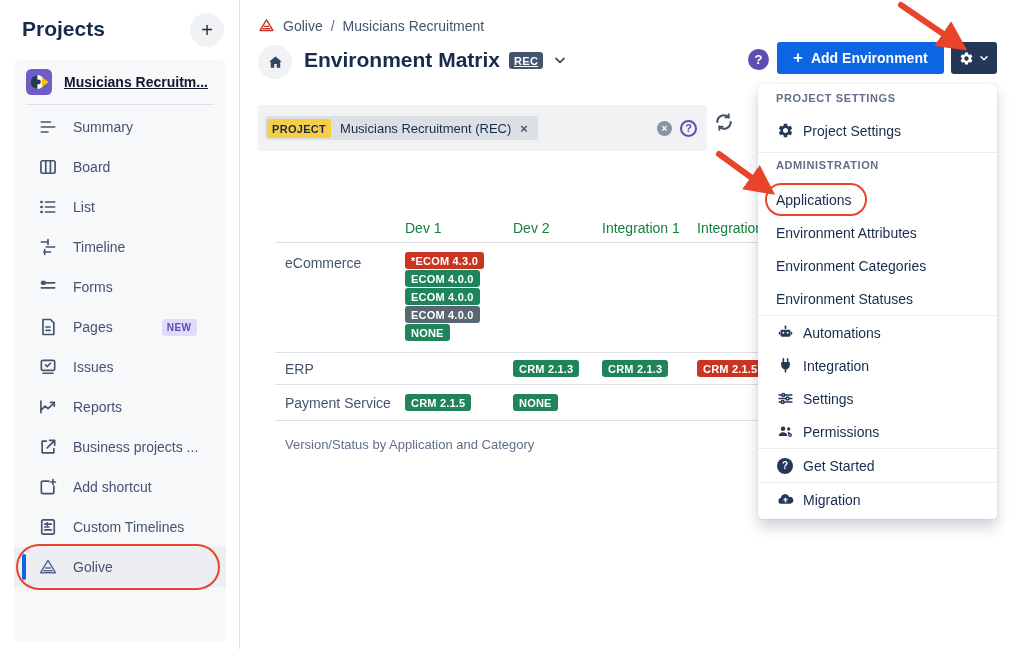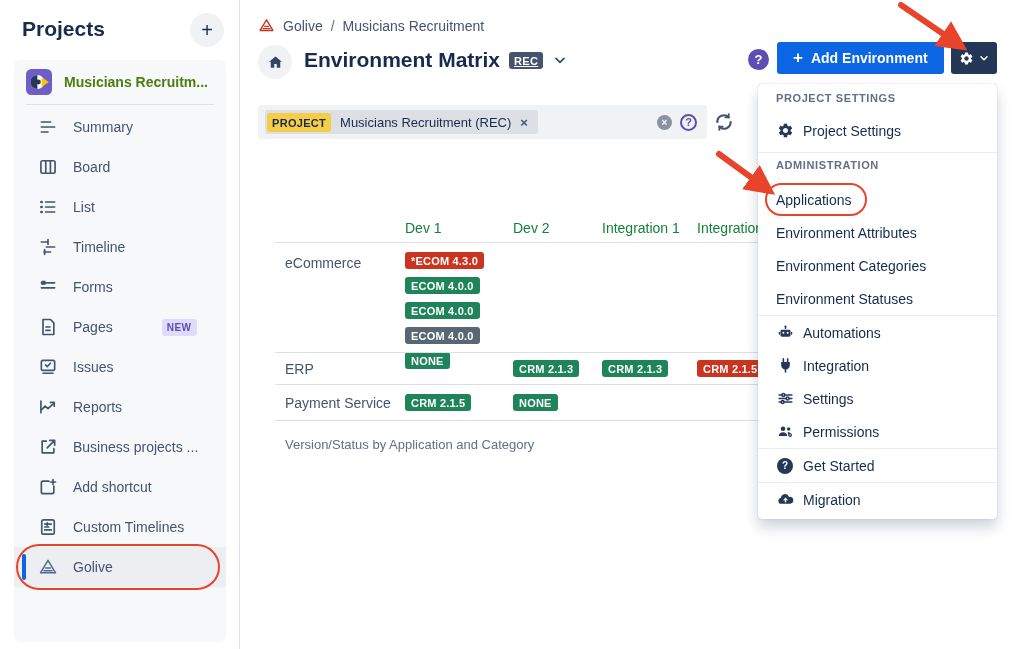--- a/index.html
+++ b/index.html
@@ -10,21 +10,21 @@
   }
   .abs { position:absolute; }
 
   
   .sidebar { position:absolute; left:0; top:0; width:240px; height:649px; background:#fff; border-right:1px solid #DCDFE4; }
   .sidebar-title { position:absolute; left:22px; top:17px; font-size:21px; font-weight:bold; color:#172B4D; }
   .add-project-btn { position:absolute; left:190px; top:13px; width:34px; height:34px; border-radius:50%; background:#F1F2F4; border:none; font-size:20px; color:#172B4D; line-height:34px; text-align:center; cursor:pointer; }
   .menu-card { position:absolute; left:14px; top:60px; width:212px; height:582px; background:#F7F8F9; border-radius:6px; }
   .project-row { display:flex; align-items:center; gap:12px; height:44px; padding:0 12px; }
   .project-avatar { width:26px; height:26px; flex:0 0 26px; }
-  .project-name { font-size:14px; font-weight:bold; color:#4d7c0f; white-space:nowrap; overflow:hidden; }
+  .project-name { font-size:14px; font-weight:bold; color:#0f172a; white-space:nowrap; overflow:hidden;text-decoration:underline; }
   .menu-divider { height:1px; background:#DCDFE4; margin:0 12px 2px 12px; }
   .side-item { position:relative; display:flex; align-items:center; gap:15px; height:40px; padding:0 12px 0 24px; font-size:14px; color:#44546F; cursor:pointer; }
   .side-item .icn { width:20px; height:20px; flex:0 0 20px; display:flex; align-items:center; justify-content:center; }
   .side-item svg { width:20px; height:20px; }
   .side-item.active { background:#EDEEF2; }
   .blue-bar { position:absolute; left:8px; top:7px; bottom:7px; width:4px; border-radius:2px; background:#0C66E4; }
   .new-badge { margin-left:34px; background:#E0DBFB; color:#5E4DB2; font-size:10px; font-weight:bold; letter-spacing:.5px; padding:3px 5px; border-radius:3px; }
   .golive-oval { position:absolute; left:2px; top:-3px; width:204px; height:46px; border:2.5px solid #E8442C; border-radius:24px; pointer-events:none; }
 
   
@@ -32,36 +32,36 @@
   .breadcrumb .sep { color:#626F86; }
   .home-circle { position:absolute; left:258px; top:45px; width:34px; height:34px; border-radius:50%; background:#F1F2F4; display:flex; align-items:center; justify-content:center; }
   .page-title { position:absolute; left:304px; top:48px; font-size:21px; font-weight:bold; color:#172B4D; display:flex; align-items:center; gap:9px; }
   .rec-badge { background:#44546F; color:#fff; font-size:11px; font-weight:bold; padding:3px 5px 2px; border-radius:3px; letter-spacing:.3px;text-decoration:underline; }
   .help-circle { position:absolute; left:748px; top:49px; width:21px; height:21px; border-radius:50%; background:#5E4DB2; color:#fff; font-size:13px; font-weight:bold; text-align:center; line-height:21px; cursor:pointer; }
   .add-env-btn { position:absolute; left:777px; top:42px; height:32px; background:#0C66E4; border:none; border-radius:3px; color:#fff; font-size:14px; font-weight:bold; padding:0 16px; display:flex; align-items:center; gap:8px; cursor:pointer; font-family:inherit; }
   .add-env-btn .plus { font-size:17px; font-weight:bold; }
   .gear-btn { position:absolute; left:951px; top:42px; width:46px; height:32px; background:#243757; border:none; border-radius:3px; display:flex; align-items:center; justify-content:center; gap:4px; cursor:pointer; }
 
   
-  .filter-bar { position:absolute; left:258px; top:105px; width:449px; height:34px; background:#F1F2F4; border-radius:4px; display:flex; align-items:center; padding:0 10px 0 7px; }
+  .filter-bar { position:absolute; left:258px; top:105px; width:449px; height:46px; background:#F1F2F4; border-radius:4px; display:flex; align-items:center; padding:0 10px 0 7px; }
   .filter-chip { display:flex; align-items:center; height:24px; background:#DCDFE4; border-radius:3px; padding-right:2px; }
   .chip-type { background:#F5CD47; color:#172B4D; font-size:11px; font-weight:bold; padding:4px 5px 3px; border-radius:3px; margin:2px; letter-spacing:.3px; }
   .chip-value { font-size:13px; color:#172B4D; padding:0 7px 0 7px; }
   .chip-x { font-size:13px; font-weight:bold; color:#44546F; padding:0 8px 0 2px; cursor:pointer; }
   .bar-icons { margin-left:auto; display:flex; align-items:center; gap:8px; }
   .clear-circle { width:15px; height:15px; border-radius:50%; background:#8993A4; color:#fff; font-size:10px; font-weight:bold; line-height:15px; text-align:center; cursor:pointer; }
   .q-circle { width:17px; height:17px; border-radius:50%; border:2px solid #5E4DB2; color:#5E4DB2; font-size:11px; font-weight:bold; line-height:13px; text-align:center; cursor:pointer; }
   .refresh-btn { position:absolute; left:714px; top:112px; width:20px; height:20px; cursor:pointer; }
 
   
   .col-head { position:absolute; top:220px; font-size:14px; color:#15803d; white-space:nowrap; }
   .row-label { position:absolute; font-size:14px; color:#44546F; white-space:nowrap; }
   .hr-line { position:absolute; left:275px; width:483px; height:1px; background:#DCDFE4; }
   .badge { display:inline-block; color:#fff; font-size:11px; font-weight:bold; padding:3px 6px 2px; border-radius:3px; letter-spacing:.2px; white-space:nowrap; }
-  .badge-stack { position:absolute; display:flex; flex-direction:column; align-items:flex-start; gap:8px; }
+  .badge-stack { position:absolute; display:flex; flex-direction:column; align-items:flex-start; gap:1px; }
   .caption { position:absolute; left:285px; top:437px; font-size:13px; color:#626F86; }
 
   
   .dropdown { position:absolute; left:758px; top:84px; width:239px; height:435px; background:#fff; border-radius:4px;
     box-shadow:0 0 1px rgba(9,30,66,.35), 0 8px 14px rgba(9,30,66,.2); z-index:10; }
   .dd-header { position:absolute; left:18px; font-size:11px; font-weight:bold; color:#626F86; letter-spacing:.6px; }
   .dd-item { position:absolute; left:0; width:100%; height:33px; display:flex; align-items:center; padding:0 18px; gap:9px; font-size:14px; color:#172B4D; cursor:pointer; }
   .dd-item .icn { width:18px; height:18px; display:flex; align-items:center; justify-content:center; flex:0 0 18px; }
   .dd-item svg { width:17px; height:17px; }
   .dd-divider { position:absolute; left:0; width:100%; height:1px; background:#EBECF0; }

